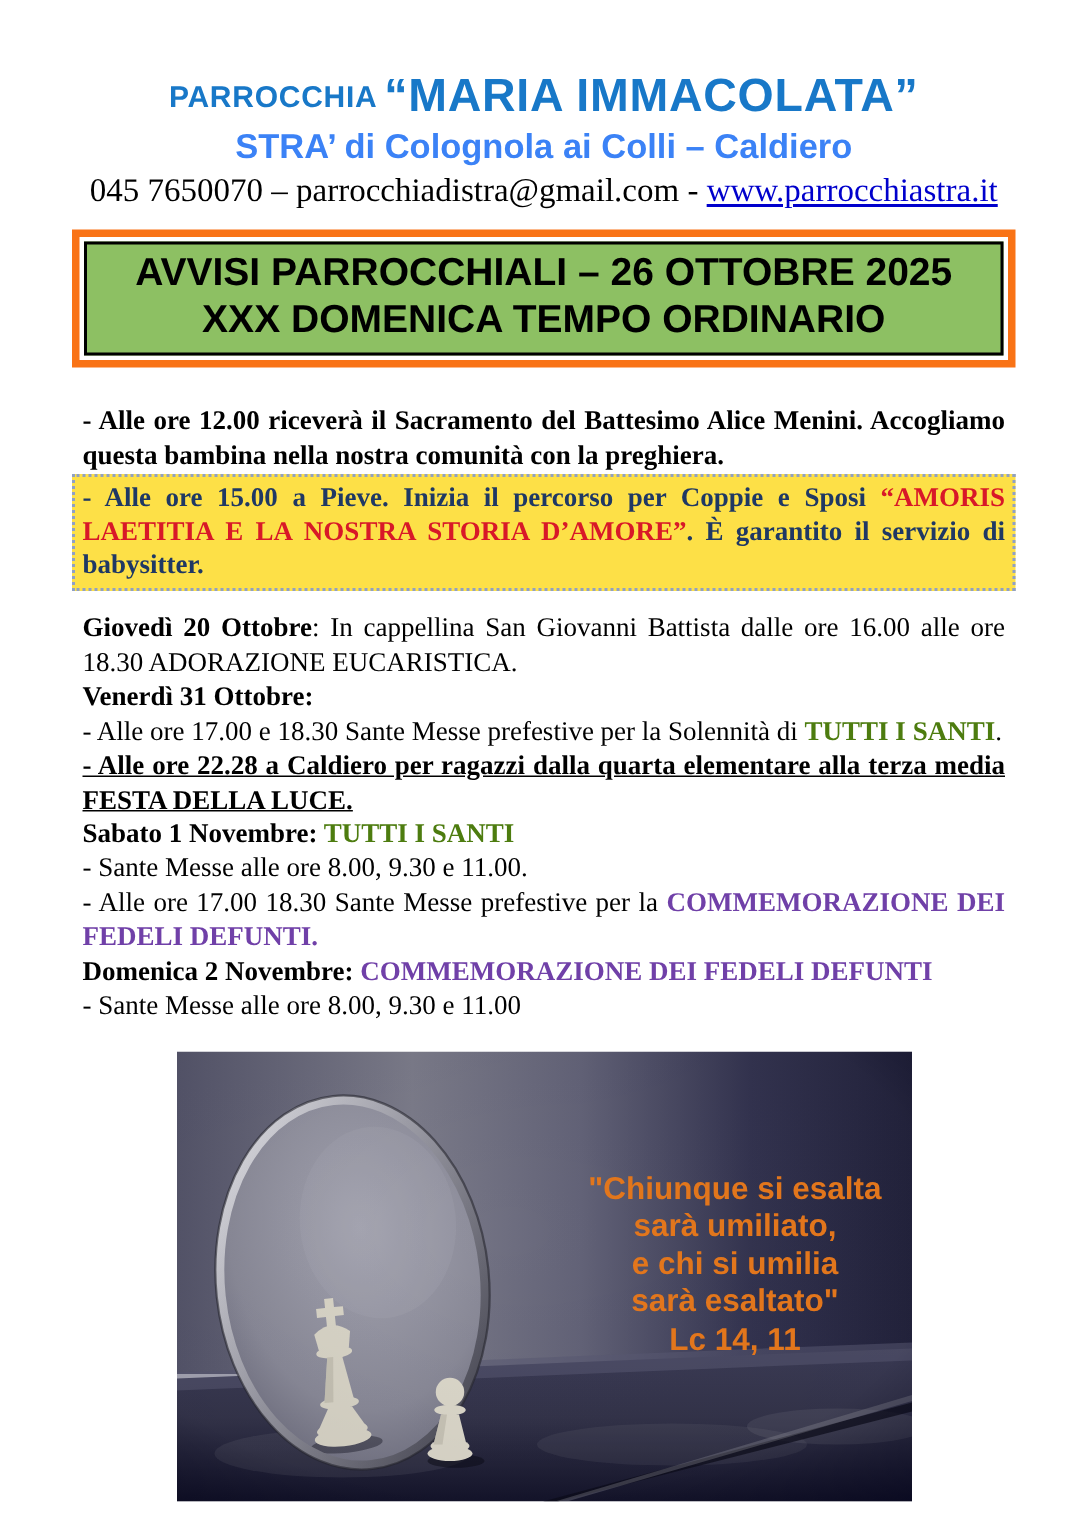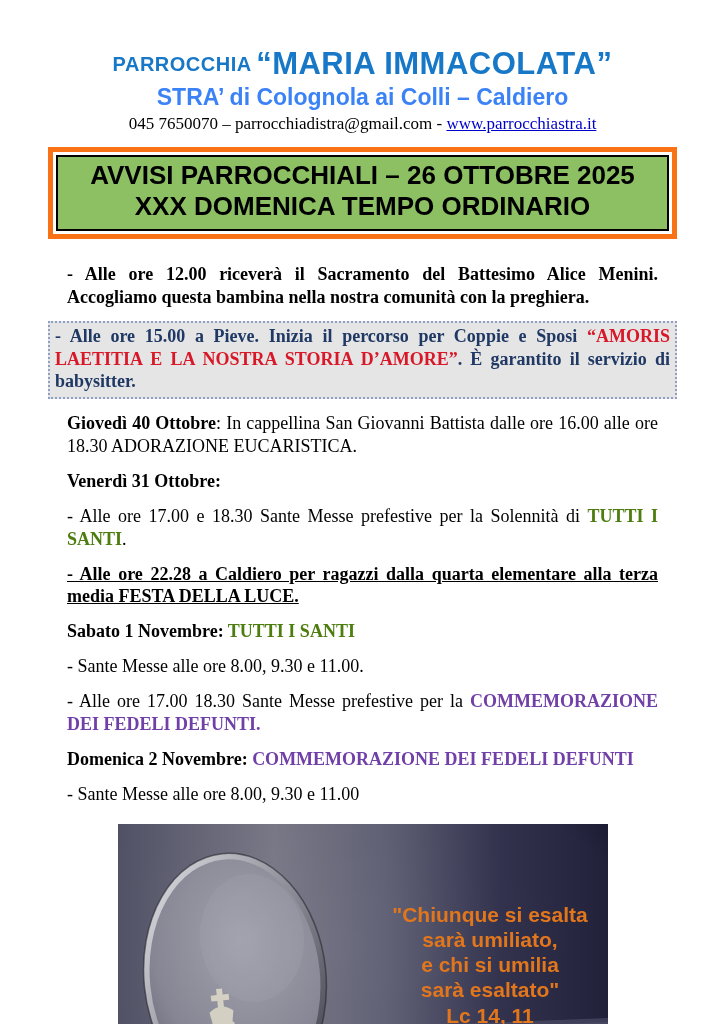--- a/index.html
+++ b/index.html
@@ -5,34 +5,34 @@
   html,body{margin:0;padding:0;background:#ffffff;}
   body{width:725px;height:1024px;overflow:hidden;font-family:"Liberation Serif",serif;color:#000;}
   .page{position:relative;width:725px;height:1024px;background:#fff;}
 
   
   .header{text-align:center;padding-top:48px;}
   .parish-title{font-family:"Liberation Sans",sans-serif;font-weight:bold;color:#1878c8;line-height:1.05;}
   .parish-prefix{font-size:20px;letter-spacing:.5px;vertical-align:3px;}
   .parish-name{font-size:31px;letter-spacing:.5px;}
   .location{font-family:"Liberation Sans",sans-serif;font-weight:bold;font-size:23px;color:#3b82f6;margin-top:3px;}
-  .contact{font-size:17px;margin-top:3px;color:#000;}
+  .contact{font-size:22px;margin-top:3px;color:#000;}
   .contact .website{color:#0000cc;text-decoration:underline;cursor:pointer;}
 
   
   .banner-outer{margin:13px 48px 0 48px;border:5px solid #f97316;background:#fff;padding:3px;}
   .banner-inner{border:2px solid #000;background:#8dc063;text-align:center;padding:3px 2px 6px 2px;}
   .banner-line{font-family:"Liberation Sans",sans-serif;font-weight:bold;font-size:26px;line-height:1.22;color:#000;}
 
   
   .content{margin:24px 55px 0 55px;font-size:18px;line-height:1.27;text-align:justify;}
-  .content p{margin:12px;}
+  .content p{margin:0;}
   .bold{font-weight:bold;}
   .ul{text-decoration:underline;}
-  .hl-box{background:#e5e5e5;border:2px dotted #8fa0c4;margin:1px -7px 13px -7px;padding:2px 5px 4px 5px;
+  .hl-box{background:#fde047;border:2px dotted #8fa0c4;margin:1px -7px 13px -7px;padding:2px 5px 4px 5px;
           font-weight:bold;color:#1f3864;text-align:justify;}
   .red{color:#d81828;}
   .accent-blue{color:#4d7c0f;font-weight:bold;}
   .accent-purple{color:#7040a8;font-weight:bold;}
 
   
   .photo-wrap{width:490px;height:300px;margin:19px auto 0 auto;}
   .photo-wrap svg{display:block;}
   .quote-text text{font-family:"Liberation Sans",sans-serif;font-weight:bold;font-size:21px;fill:#e2761c;}
 </style>
@@ -55,21 +55,21 @@
       <div class="banner-line">AVVISI PARROCCHIALI – 26 OTTOBRE 2025</div>
       <div class="banner-line">XXX DOMENICA TEMPO ORDINARIO</div>
     </div>
   </div>
 
   <div class="content">
     <p class="bold">- Alle ore 12.00 riceverà il Sacramento del Battesimo Alice Menini. Accogliamo questa bambina nella nostra comunità con la preghiera.</p>
 
     <div class="hl-box"><span>- Alle ore 15.00 a Pieve. Inizia il percorso per Coppie e Sposi </span><span class="red">“AMORIS LAETITIA E LA NOSTRA STORIA D’AMORE”</span><span>. È garantito il servizio di babysitter.</span></div>
 
-    <p><span class="bold">Giovedì 40 Ottobre</span><span>: In cappellina San Giovanni Battista dalle ore 16.00 alle ore 18.30 ADORAZIONE EUCARISTICA.</span></p>
+    <p><span class="bold">Giovedì 20 Ottobre</span><span>: In cappellina San Giovanni Battista dalle ore 16.00 alle ore 18.30 ADORAZIONE EUCARISTICA.</span></p>
 
     <p class="bold">Venerdì 31 Ottobre:</p>
 
     <p><span>- Alle ore 17.00 e 18.30 Sante Messe prefestive per la Solennità di </span><span class="accent-blue">TUTTI I SANTI</span><span>.</span></p>
 
     <p class="bold ul">- Alle ore 22.28 a Caldiero per ragazzi dalla quarta elementare alla terza media FESTA DELLA LUCE.</p>
 
     <p><span class="bold">Sabato 1 Novembre: </span><span class="accent-blue">TUTTI I SANTI</span></p>
 
     <p>- Sante Messe alle ore 8.00, 9.30 e 11.00.</p>

